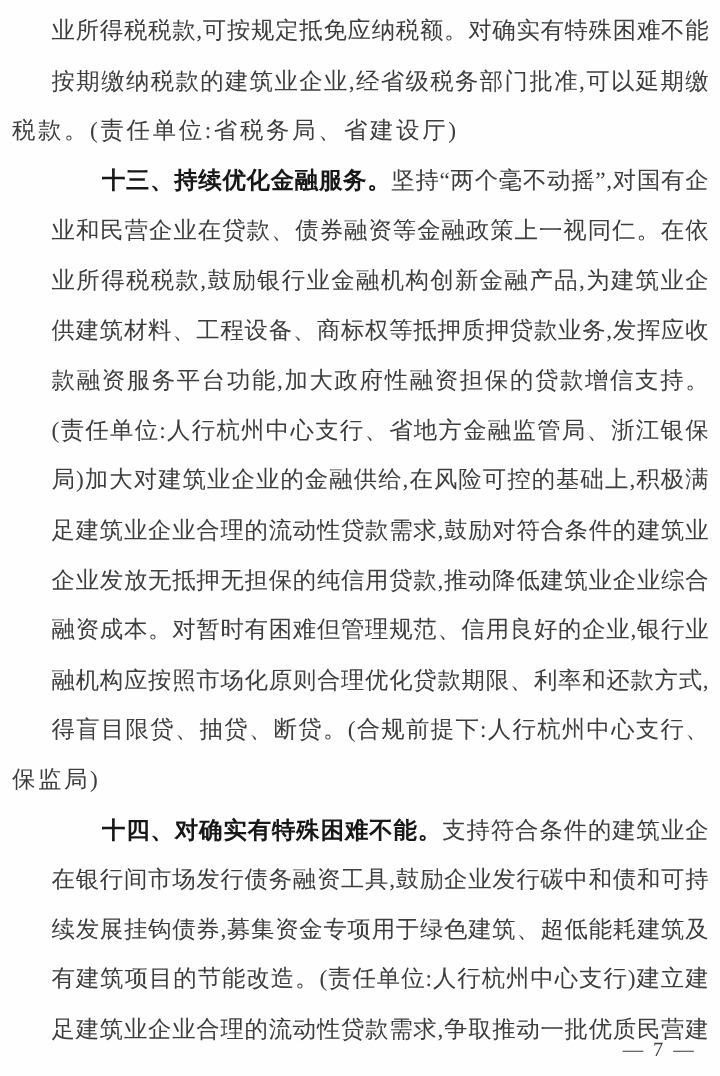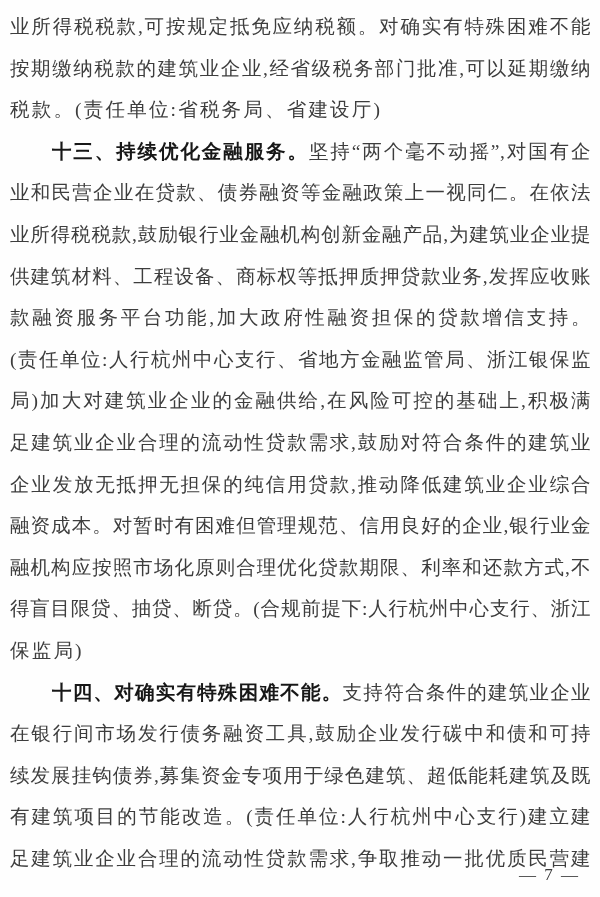--- a/index.html
+++ b/index.html
@@ -28,20 +28,21 @@
     line-height: 41.6px;
     font-size: 19.5px;
     letter-spacing: 0.5px;
     overflow: hidden;
   }
   
   .jl {
     text-align: justify;
     text-align-last: justify;
     text-justify: inter-character;
+    margin-left: 33px;
   }
   
   .short {
     letter-spacing: 2.2px;
     font-family: Liberation Serif, serif;
   }
   
   .ind {
     text-indent: 2.15em;
   }

